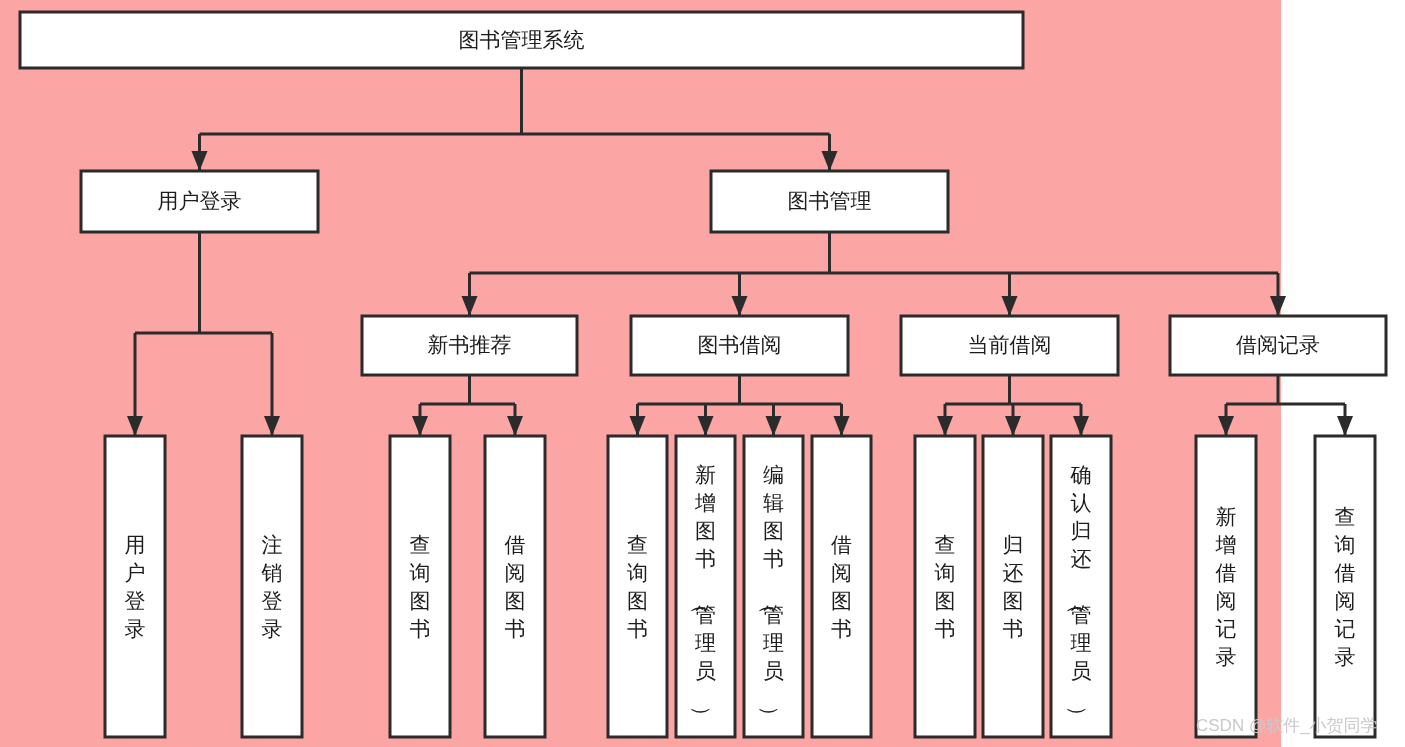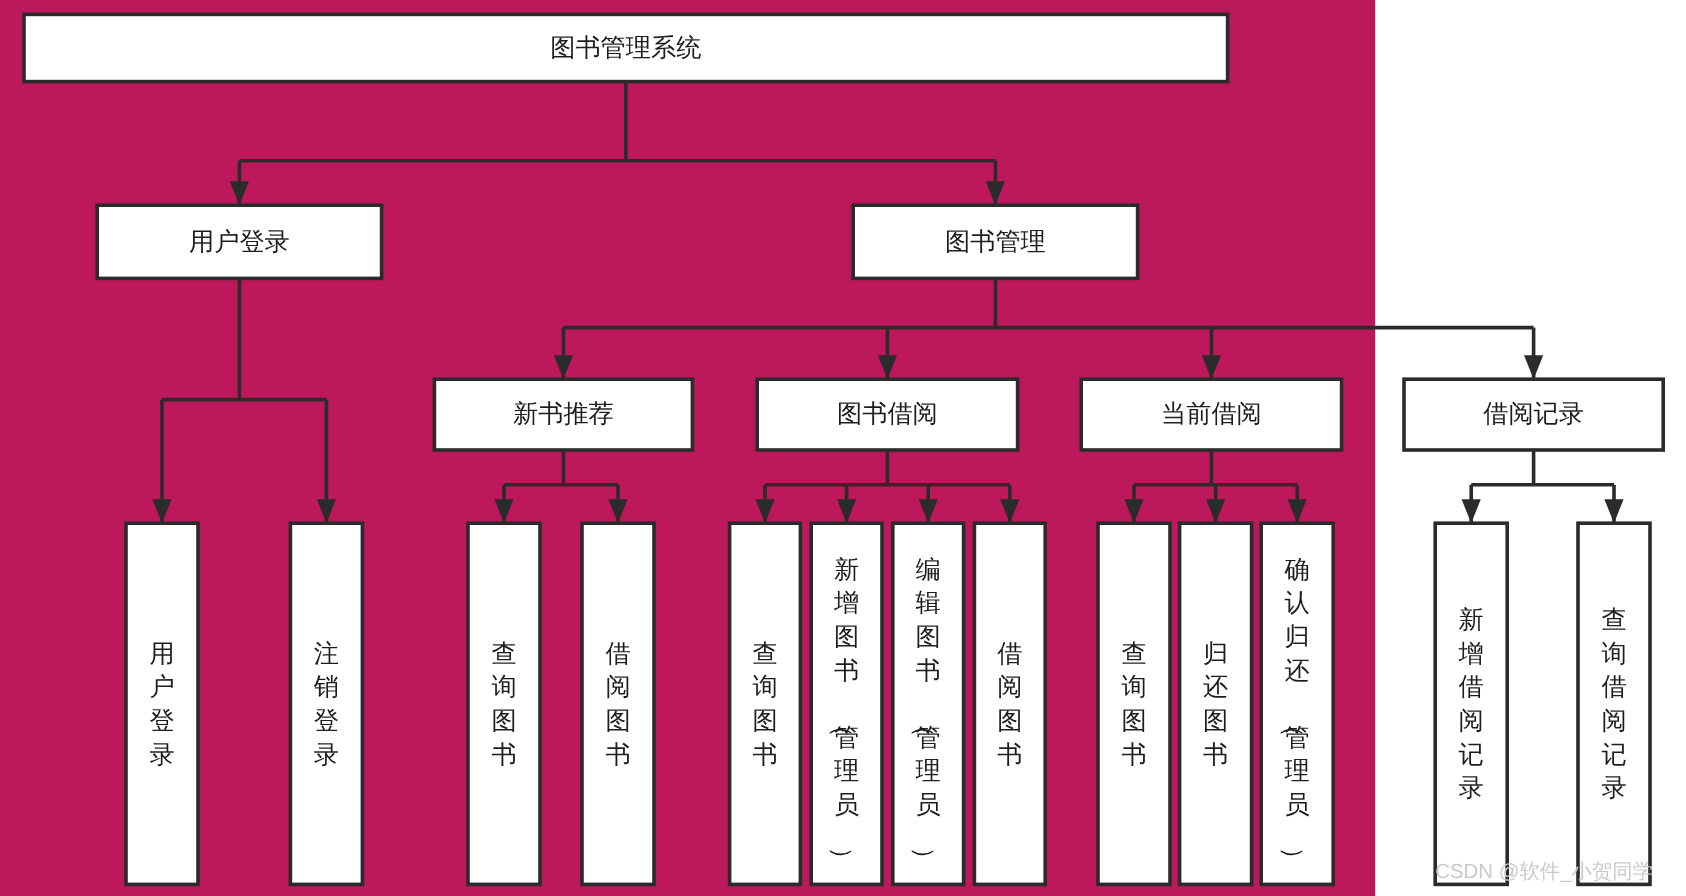--- a/index.html
+++ b/index.html
@@ -8,23 +8,23 @@
     background: #ffffff;
   }
   body {
     width: 1405px;
     height: 747px;
     font-family: "Liberation Sans", "DejaVu Sans", sans-serif;
     overflow: hidden;
   }
   #diagram-root {
     position: relative;
-    width: 1146px;
+    width: 1281px;
     height: 747px;
-    background: #be185d;
+    background: #fca5a5;
   }
   svg.diagram-canvas {
     position: absolute;
     left: 0;
     top: 0;
     width: 1405px;
     height: 747px;
     display: block;
   }
   .node-box {

